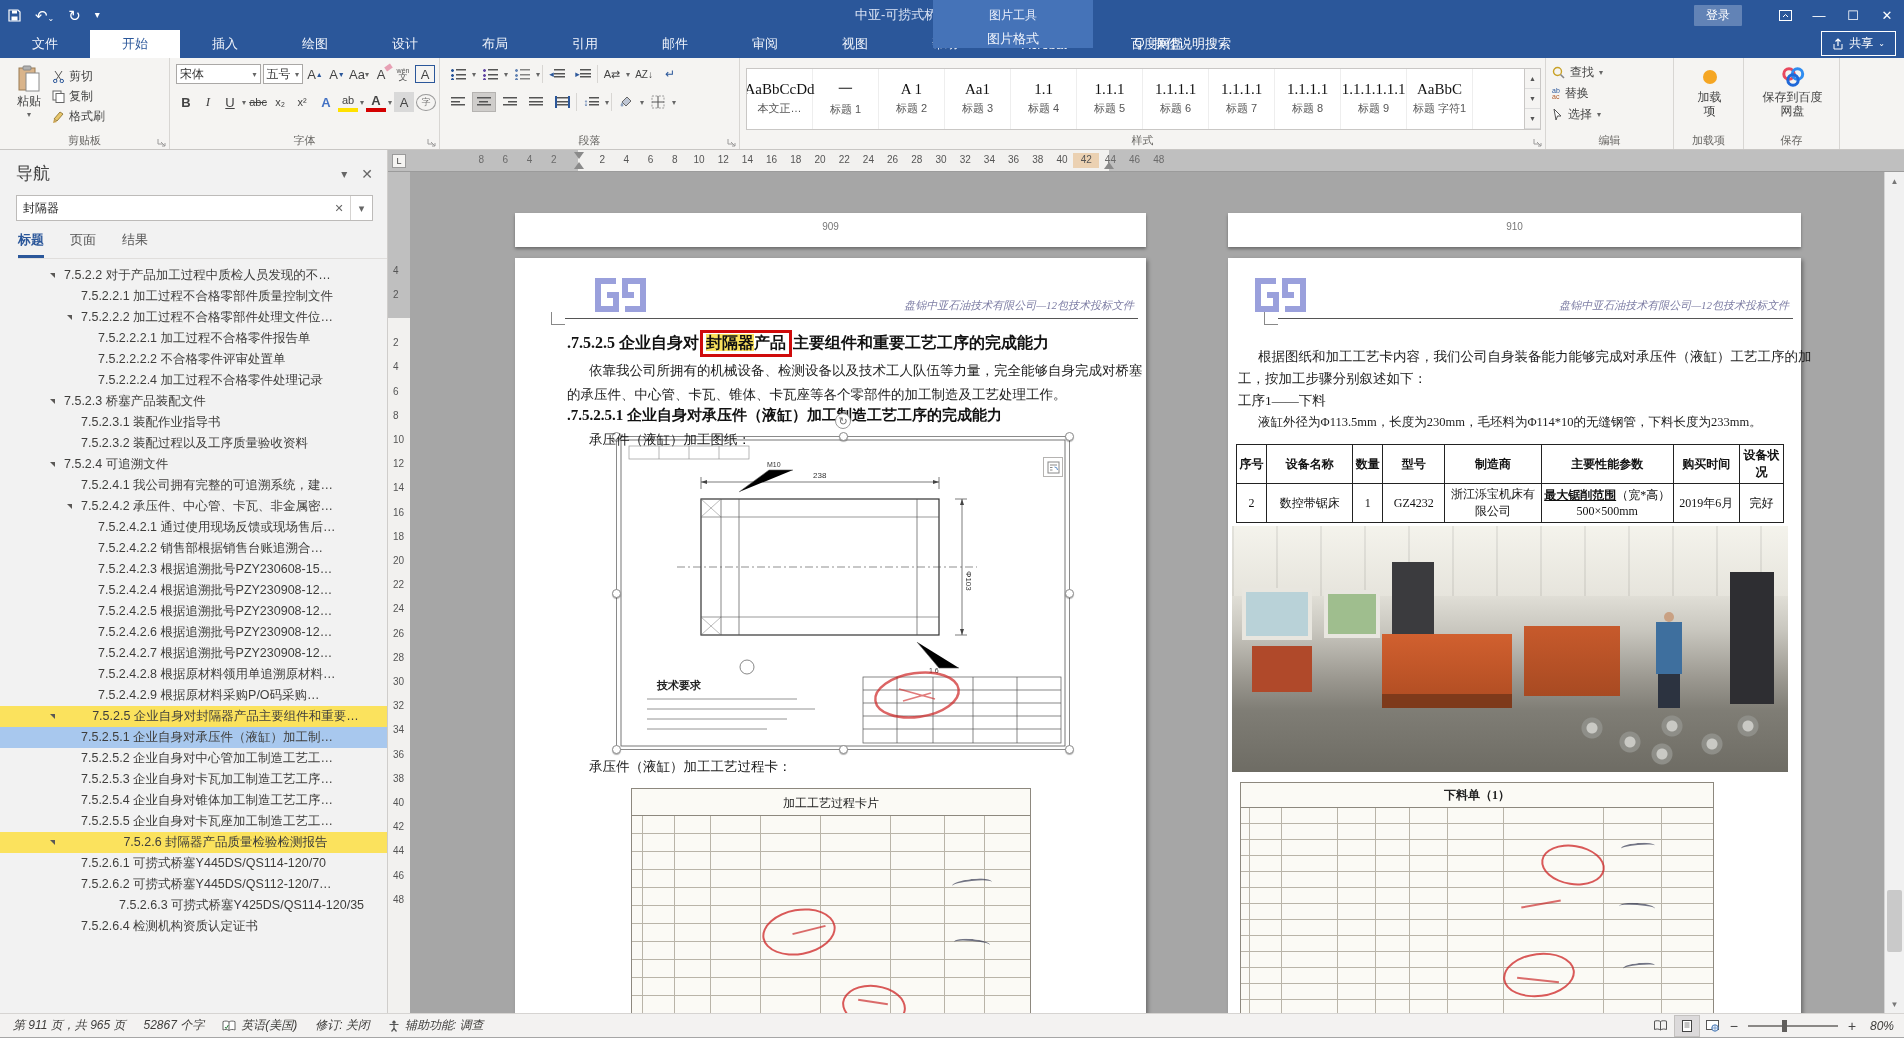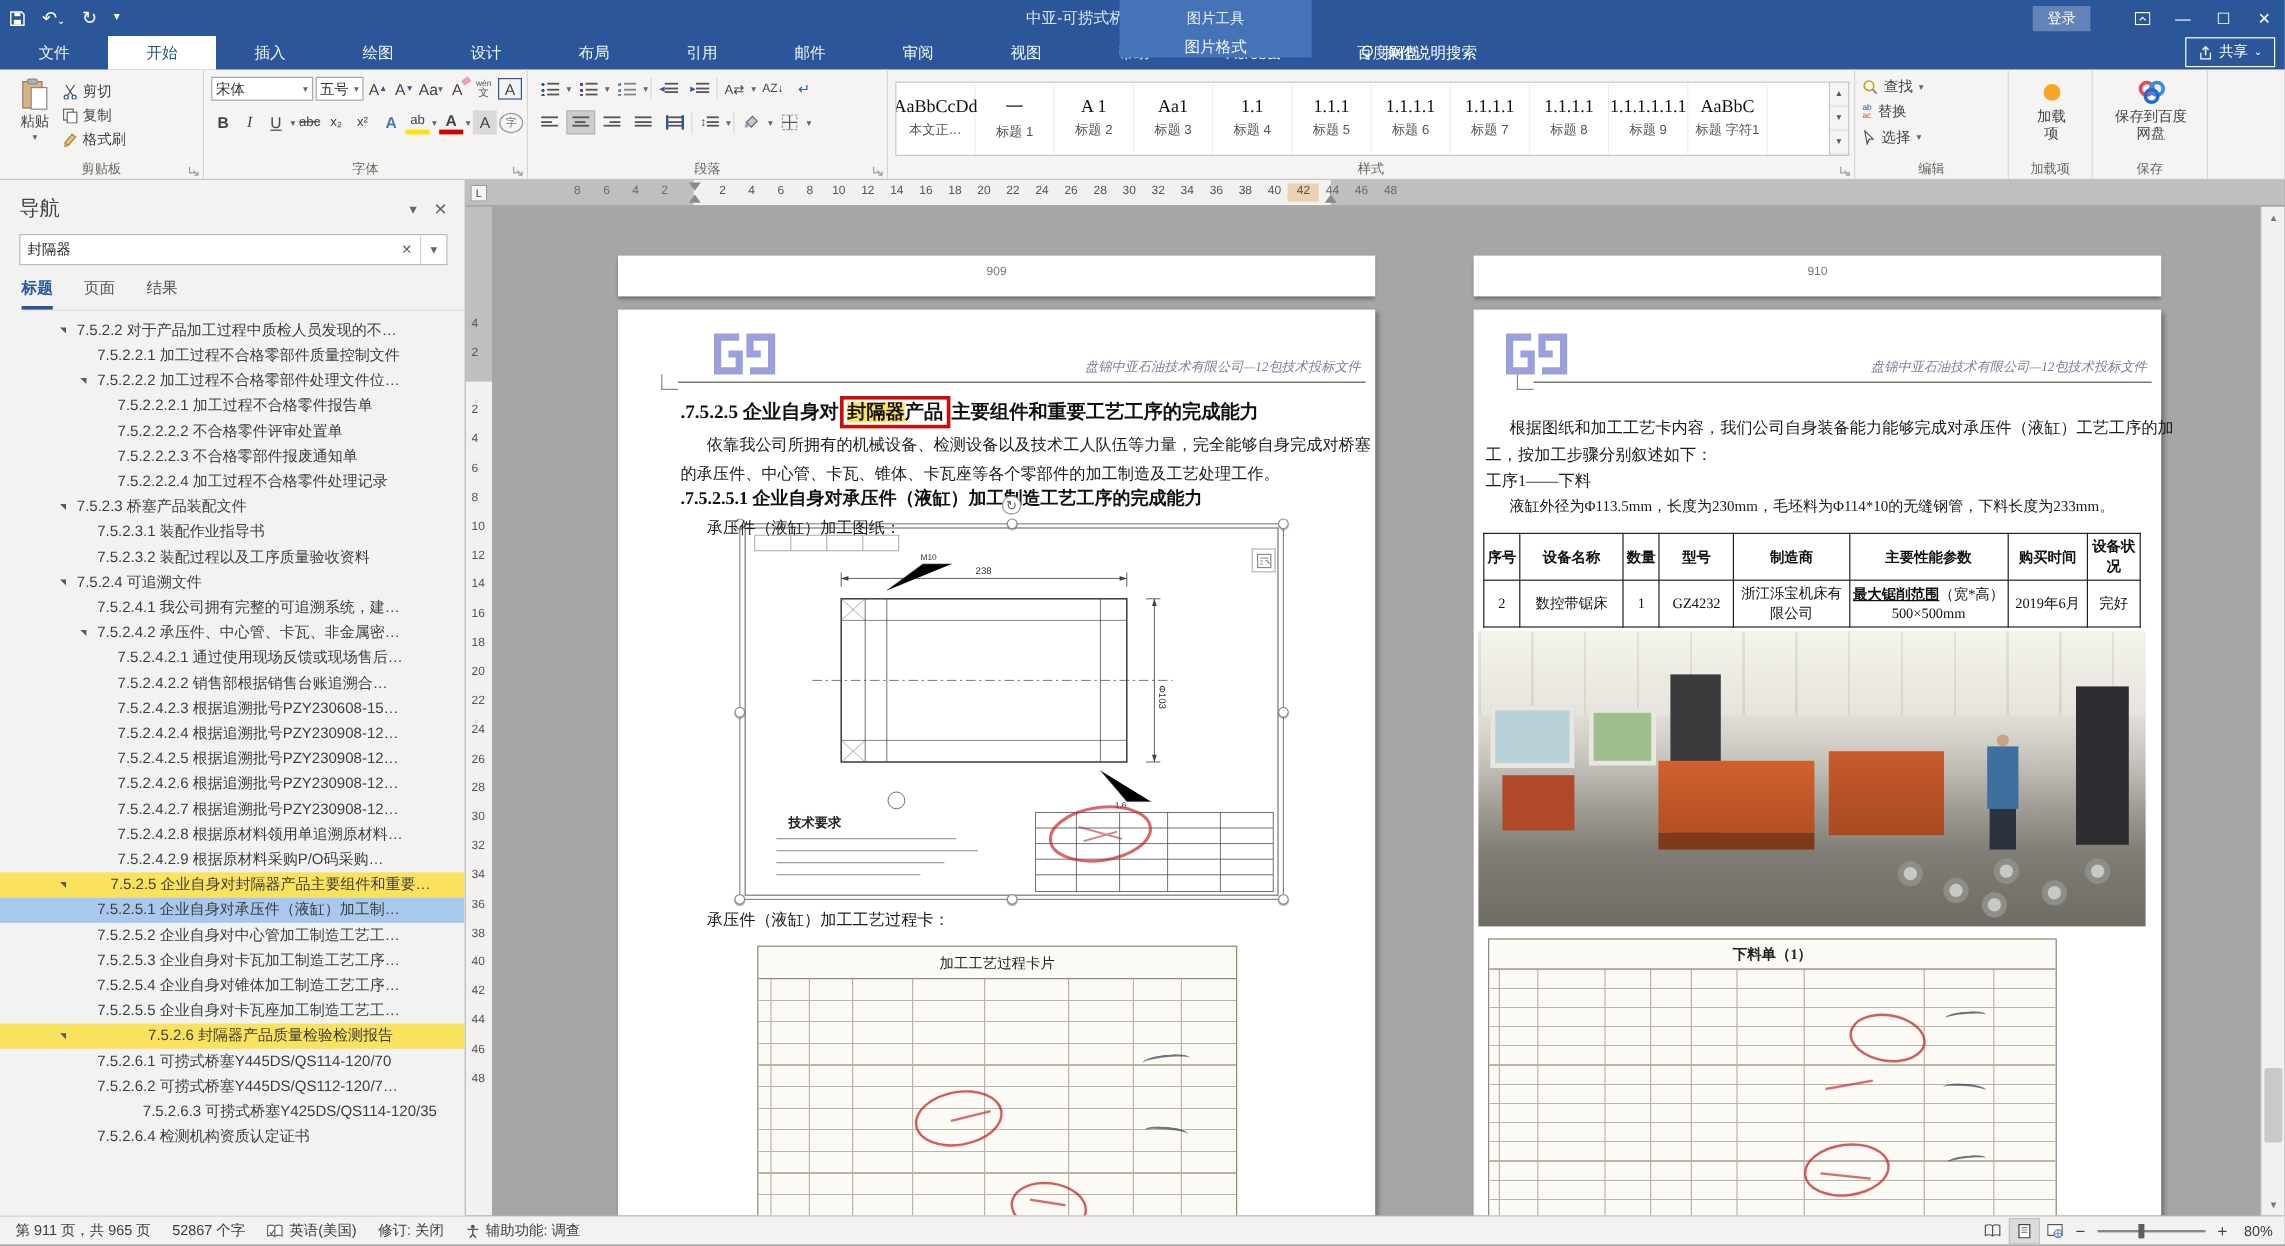--- a/index.html
+++ b/index.html
@@ -165,21 +165,21 @@
   .ph{position:absolute;}
   
   #eqtable{position:absolute;left:8px;top:186px;width:548px;border-collapse:collapse;
     font-family:"Liberation Serif",serif;font-size:12px;color:#111;}
   #eqtable td{border:1px solid #222;text-align:center;padding:2px;}
   #eqtable .hd{font-weight:bold;height:24px;}
   .u-bold{font-weight:bold;text-decoration:underline;}
 
   
   #statusbar{height:24px;background:#f3f2f1;border-top:1px solid #d6d4d2;display:flex;align-items:center;
-    font-size:12px;color:#3d3c3a;padding:0 4px;}
+    font-size:12px;color:#3d3c3a;padding:0 4px;font-style:italic;}
   .sb-item{display:flex;align-items:center;gap:5px;padding:0 9px;height:100%;}
   #sb-right{margin-left:auto;display:flex;align-items:center;}
   .vbtn{width:26px;height:22px;display:flex;align-items:center;justify-content:center;}
   .vbtn.active{background:#dcdadb;border:1px solid #c3c1bf;}
   #zoom-track{width:90px;height:2px;background:#8a8886;position:relative;margin:0 6px;}
   #zoom-knob{position:absolute;left:38%;top:-5px;width:5px;height:12px;background:#605e5c;}
   .zpm{font-size:14px;color:#444;padding:0 4px;}
   #zoom-pct{width:40px;text-align:right;padding-right:6px;}
   svg{display:block;}
 </style>
@@ -557,21 +557,20 @@
       <span class="ntab active">标题</span>
       <span class="ntab">页面</span>
       <span class="ntab">结果</span>
     </div>
     <div id="nav-tree">
         <div class="nvi" title="7.5.2.2 对于产品加工过程中质检人员发现的不…" style="padding-left: 64px;"><span class="tri" style="left: 50px;"></span><span>7.5.2.2 对于产品加工过程中质检人员发现的不…</span></div>
         <div class="nvi" title="7.5.2.2.1 加工过程不合格零部件质量控制文件" style="padding-left: 81px;"><span>7.5.2.2.1 加工过程不合格零部件质量控制文件</span></div>
         <div class="nvi" title="7.5.2.2.2 加工过程不合格零部件处理文件位…" style="padding-left: 81px;"><span class="tri" style="left: 67px;"></span><span>7.5.2.2.2 加工过程不合格零部件处理文件位…</span></div>
         <div class="nvi" title="7.5.2.2.2.1 加工过程不合格零件报告单" style="padding-left: 98px;"><span>7.5.2.2.2.1 加工过程不合格零件报告单</span></div>
         <div class="nvi" title="7.5.2.2.2.2 不合格零件评审处置单" style="padding-left: 98px;"><span>7.5.2.2.2.2 不合格零件评审处置单</span></div>
-        <div class="nvi" title="7.5.2.2.2.3 不合格零部件报废通知单" style="padding-left: 98px;"><span>7.5.2.2.2.3 不合格零部件报废通知单</span></div>
         <div class="nvi" title="7.5.2.2.2.4 加工过程不合格零件处理记录" style="padding-left: 98px;"><span>7.5.2.2.2.4 加工过程不合格零件处理记录</span></div>
         <div class="nvi" title="7.5.2.3 桥塞产品装配文件" style="padding-left: 64px;"><span class="tri" style="left: 50px;"></span><span>7.5.2.3 桥塞产品装配文件</span></div>
         <div class="nvi" title="7.5.2.3.1 装配作业指导书" style="padding-left: 81px;"><span>7.5.2.3.1 装配作业指导书</span></div>
         <div class="nvi" title="7.5.2.3.2 装配过程以及工序质量验收资料" style="padding-left: 81px;"><span>7.5.2.3.2 装配过程以及工序质量验收资料</span></div>
         <div class="nvi" title="7.5.2.4 可追溯文件" style="padding-left: 64px;"><span class="tri" style="left: 50px;"></span><span>7.5.2.4 可追溯文件</span></div>
         <div class="nvi" title="7.5.2.4.1 我公司拥有完整的可追溯系统，建…" style="padding-left: 81px;"><span>7.5.2.4.1 我公司拥有完整的可追溯系统，建…</span></div>
         <div class="nvi" title="7.5.2.4.2 承压件、中心管、卡瓦、非金属密…" style="padding-left: 81px;"><span class="tri" style="left: 67px;"></span><span>7.5.2.4.2 承压件、中心管、卡瓦、非金属密…</span></div>
         <div class="nvi" title="7.5.2.4.2.1 通过使用现场反馈或现场售后…" style="padding-left: 98px;"><span>7.5.2.4.2.1 通过使用现场反馈或现场售后…</span></div>
         <div class="nvi" title="7.5.2.4.2.2 销售部根据销售台账追溯合…" style="padding-left: 98px;"><span>7.5.2.4.2.2 销售部根据销售台账追溯合…</span></div>
         <div class="nvi" title="7.5.2.4.2.3 根据追溯批号PZY230608-15…" style="padding-left: 98px;"><span>7.5.2.4.2.3 根据追溯批号PZY230608-15…</span></div>

